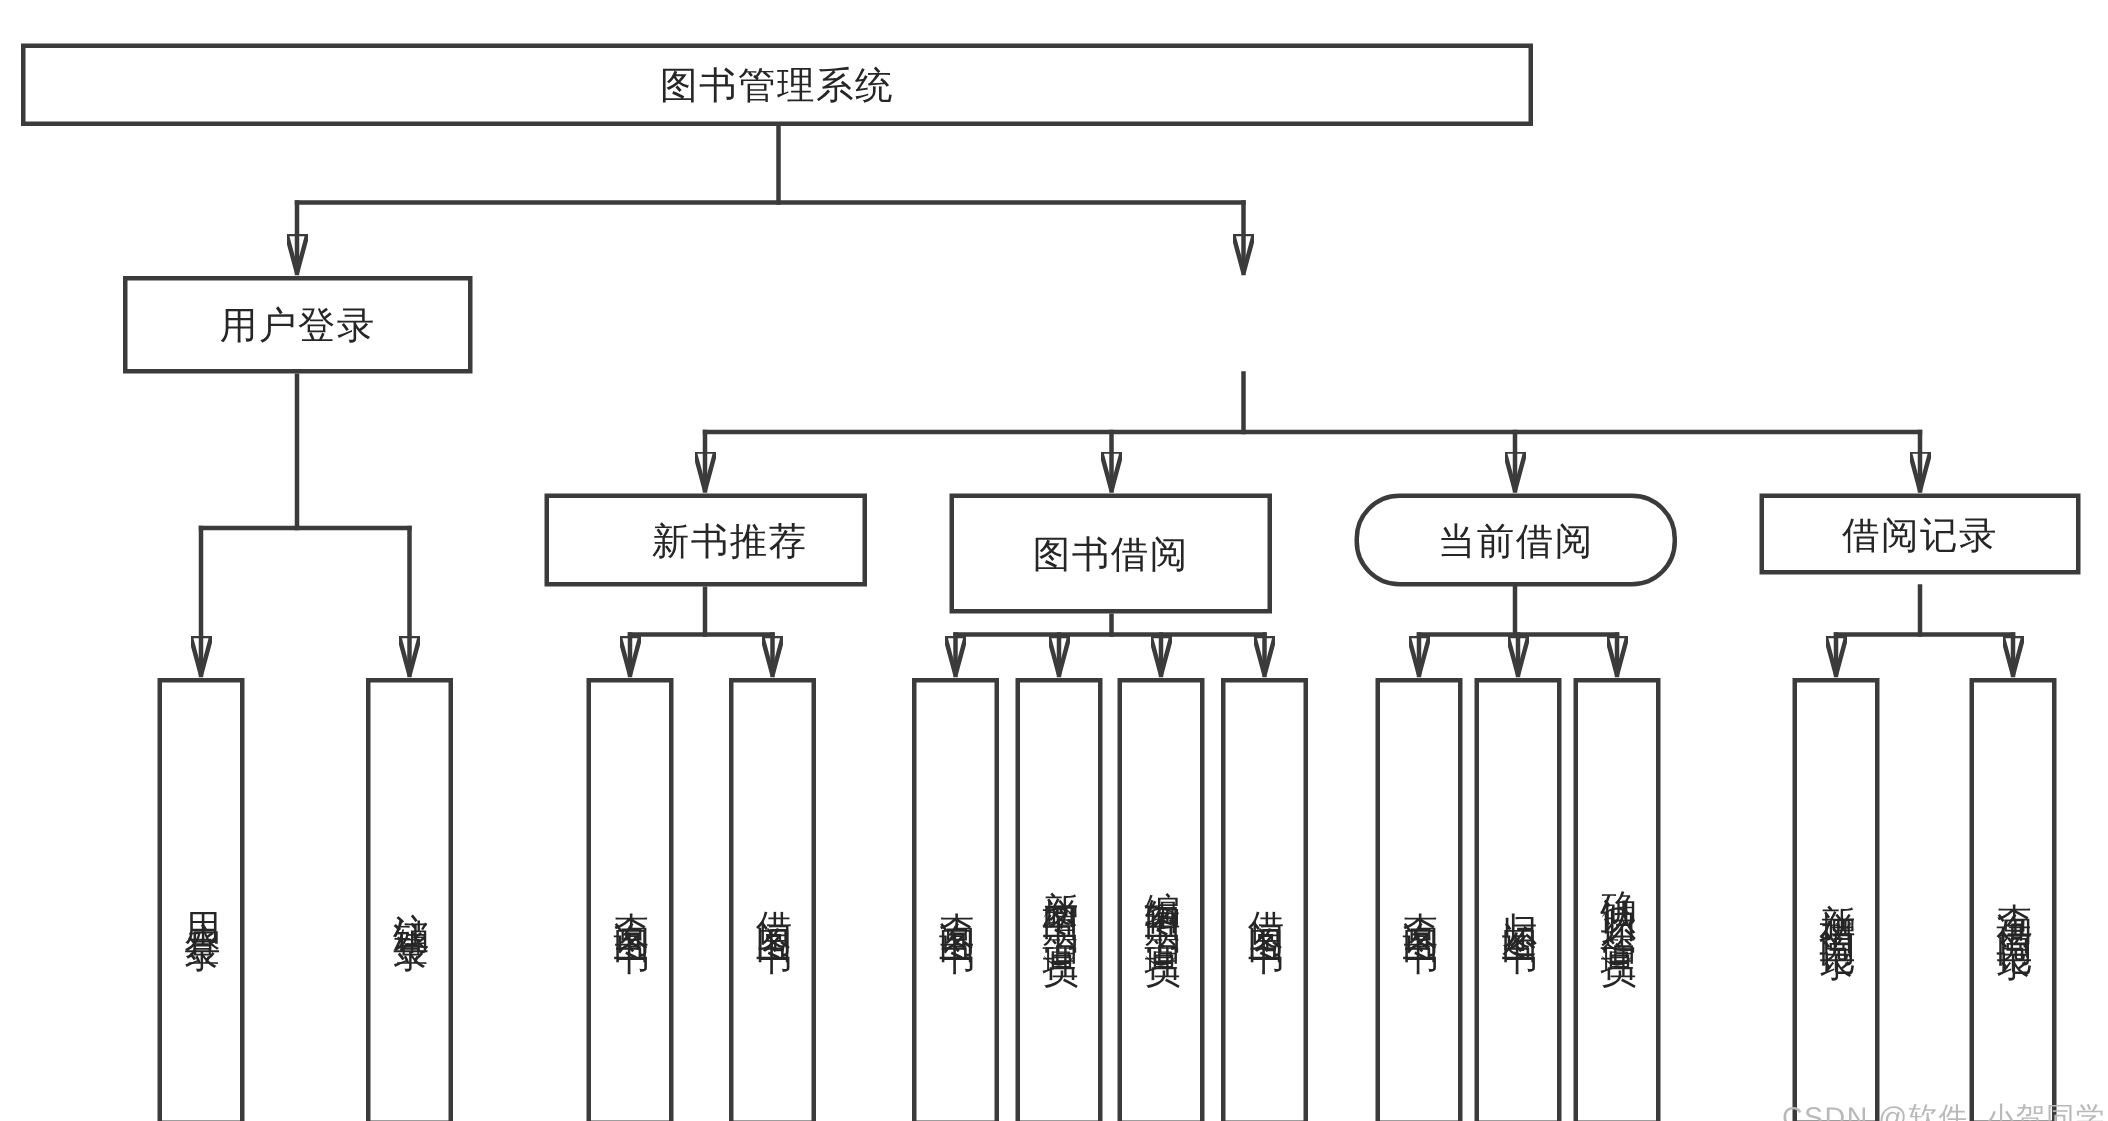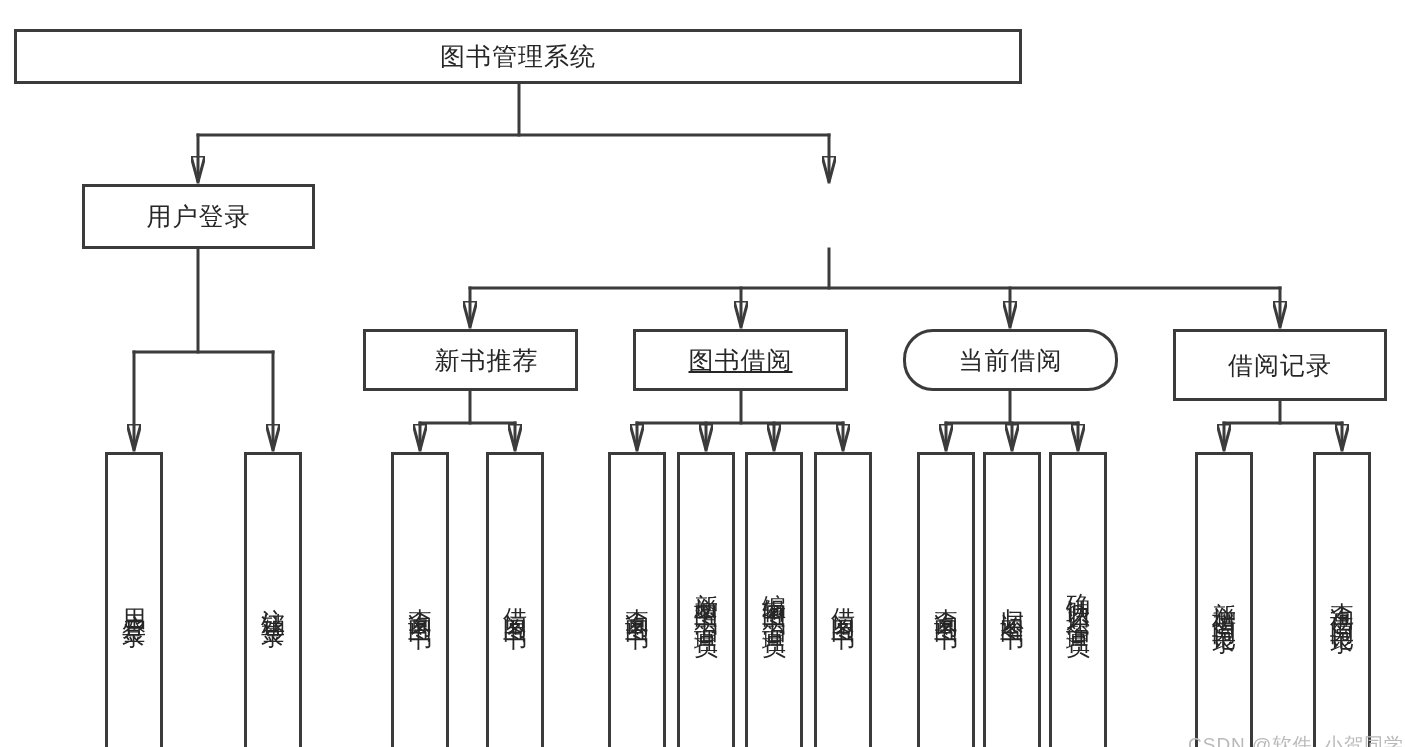--- a/index.html
+++ b/index.html
@@ -114,27 +114,27 @@
     <span>图书管理系统</span>
   </div>
 
   <div class="hbox" style="left:82px;top:168px;width:233px;height:65px;">
     <span>用户登录</span>
   </div>
 
   <div class="hbox" style="left:363px;top:313px;width:215px;height:62px;padding-left:32px;">
     <span>新书推荐</span>
   </div>
-  <div class="hbox" style="left:633px;top:313px;width:215px;height:62px;text-decoration:underline;">
+  <div class="hbox" style="left:633px;top:313px;width:215px;height:80px;">
     <span>图书借阅</span>
   </div>
   <div class="hbox" style="left:903px;top:313px;width:215px;height:62px;border-radius:30px;">
     <span>当前借阅</span>
   </div>
-  <div class="hbox" style="left:1173px;top:313px;width:214px;height:72px;">
+  <div class="hbox" style="left:1173px;top:313px;width:214px;height:54px;">
     <span>借阅记录</span>
   </div>
 
   <div class="vbox" style="left:105px;top:436px;width:58px;height:298px;">
     <span>用户登录</span>
   </div>
   <div class="vbox" style="left:244px;top:436px;width:58px;height:298px;">
     <span>注销登录</span>
   </div>
 

